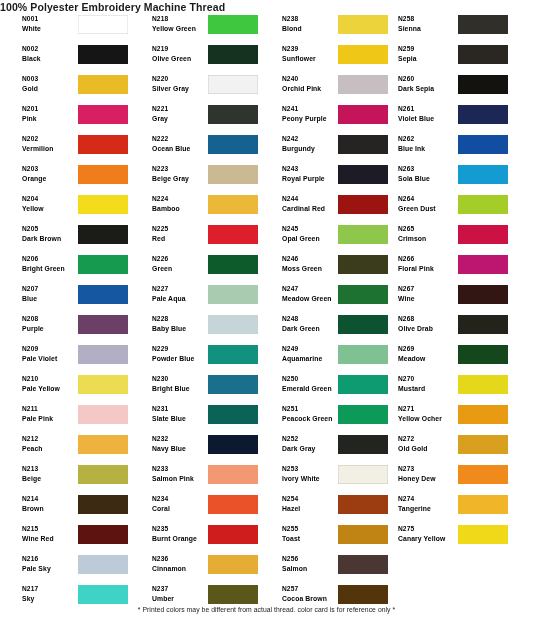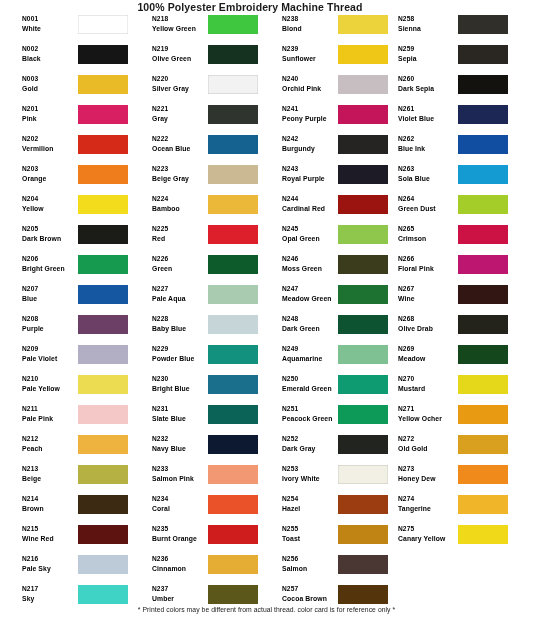--- a/index.html
+++ b/index.html
@@ -19,21 +19,21 @@
     position: relative;
     width: 533px;
     height: 620px;
     background: #ffffff;
   }
   #chart-title {
     position: absolute;
     left: 0;
     top: 1px;
     width: 500px;
-    text-align: center;
+    text-align: left;
     font-size: 10.5px;
     font-weight: bold;
     letter-spacing: 0.1px;
     color: #1a1a1a;
     white-space: nowrap;
   }
   .columns {
     position: absolute;
     left: 0;
     top: 14px;

